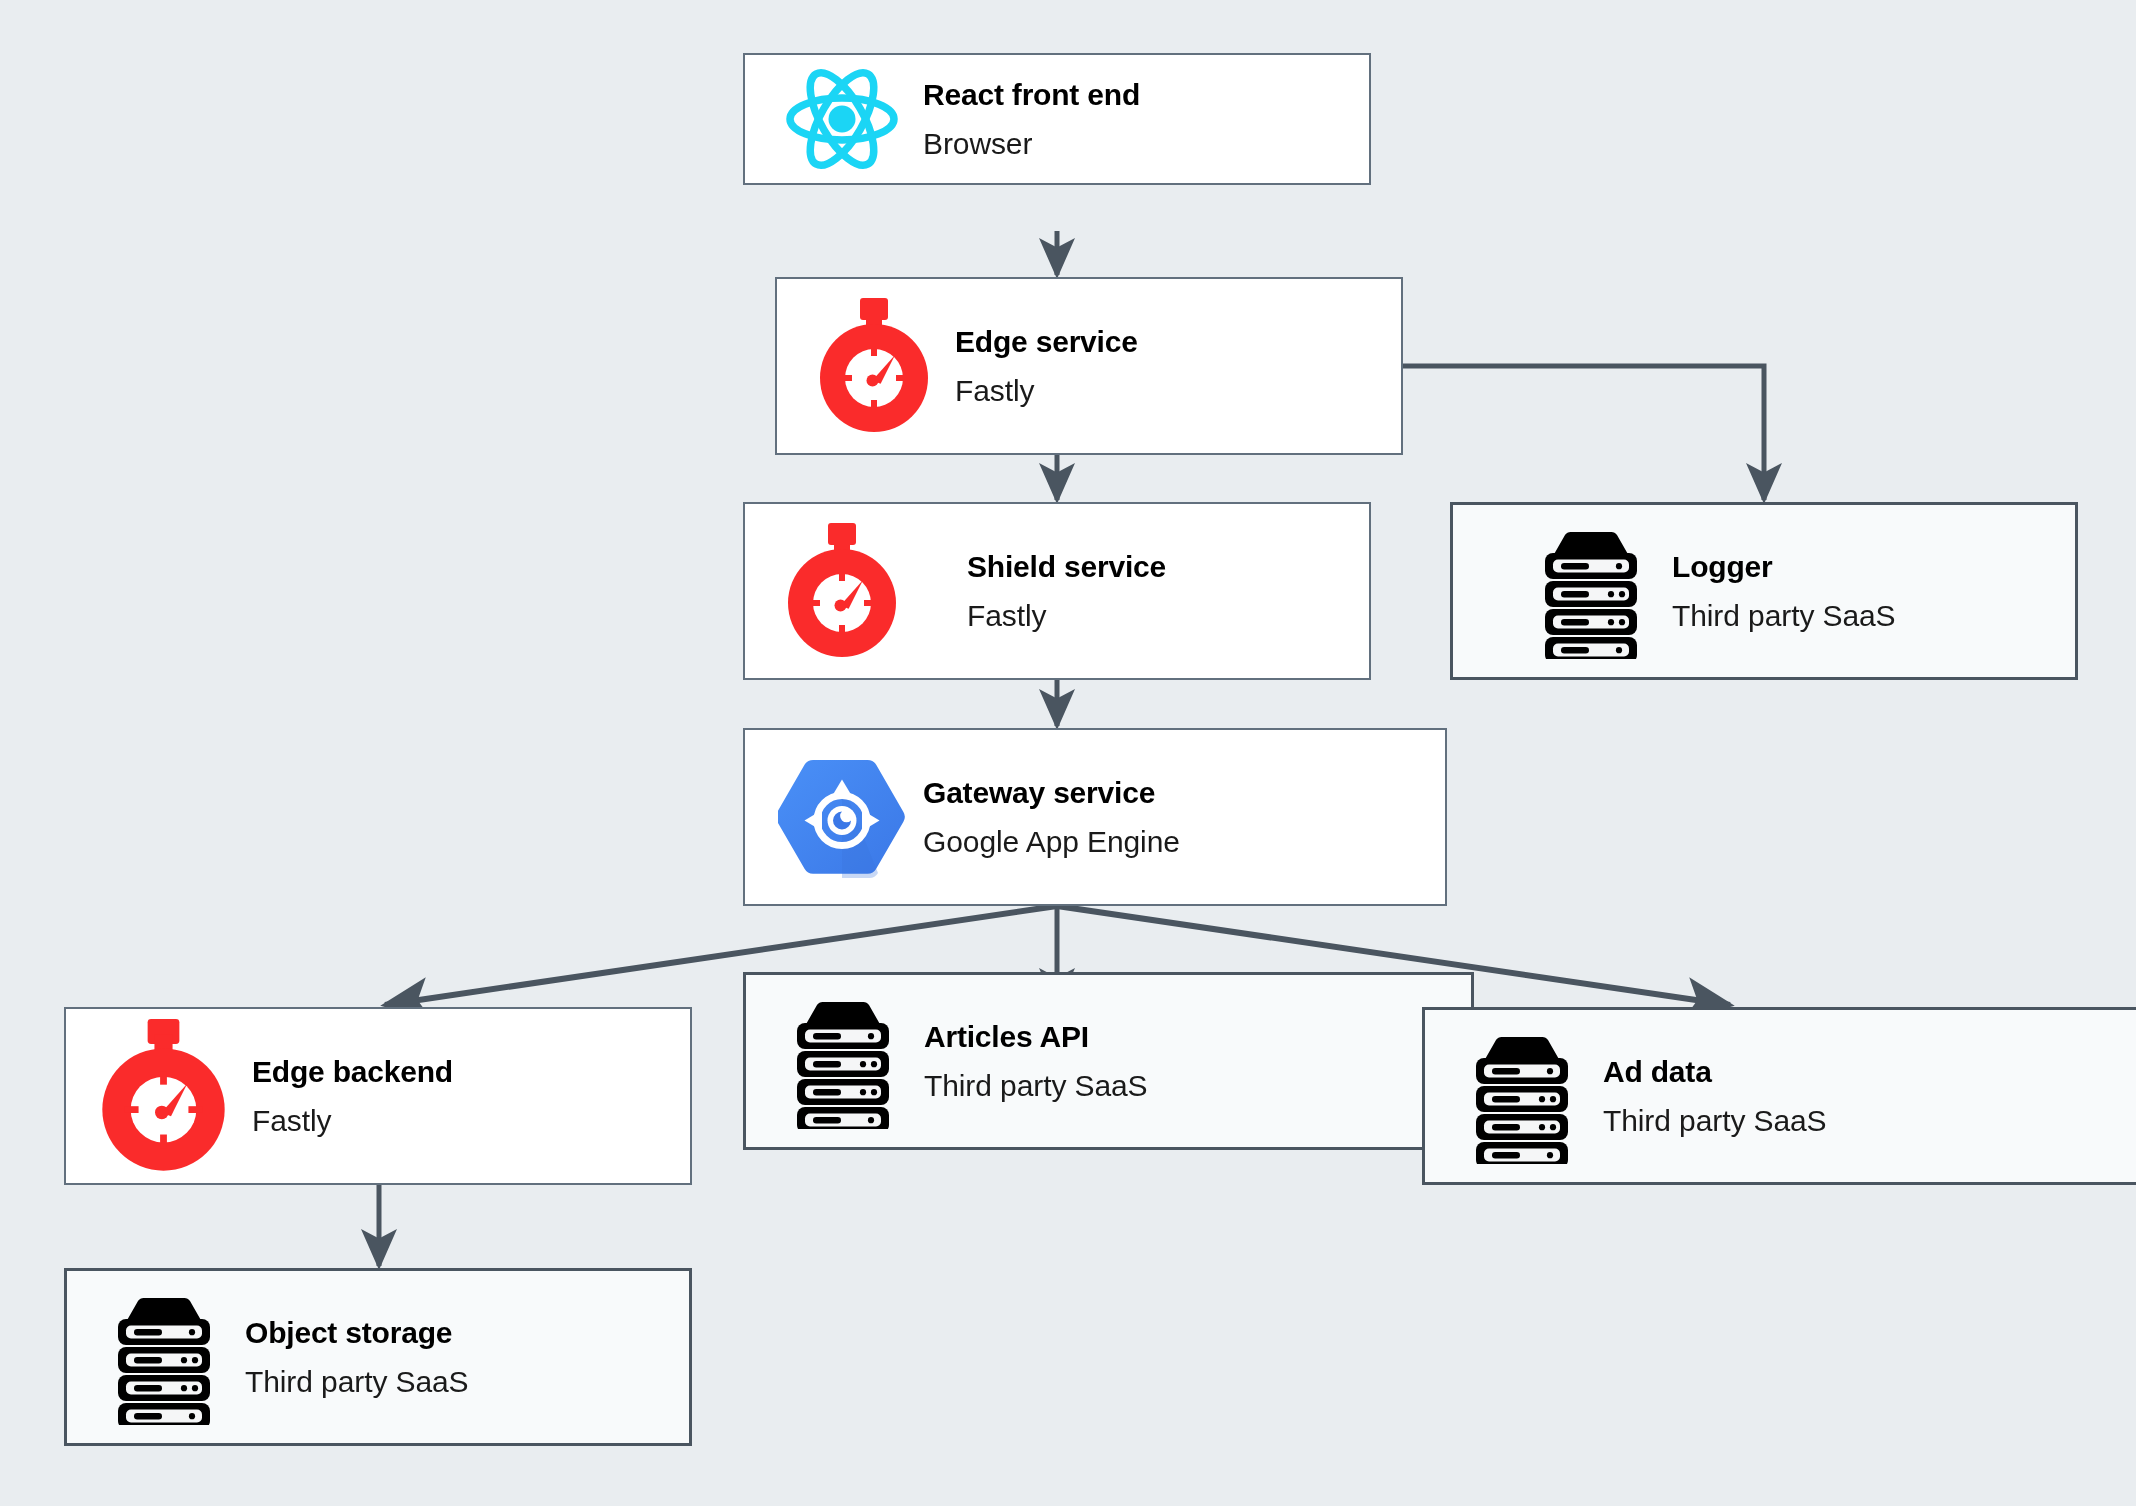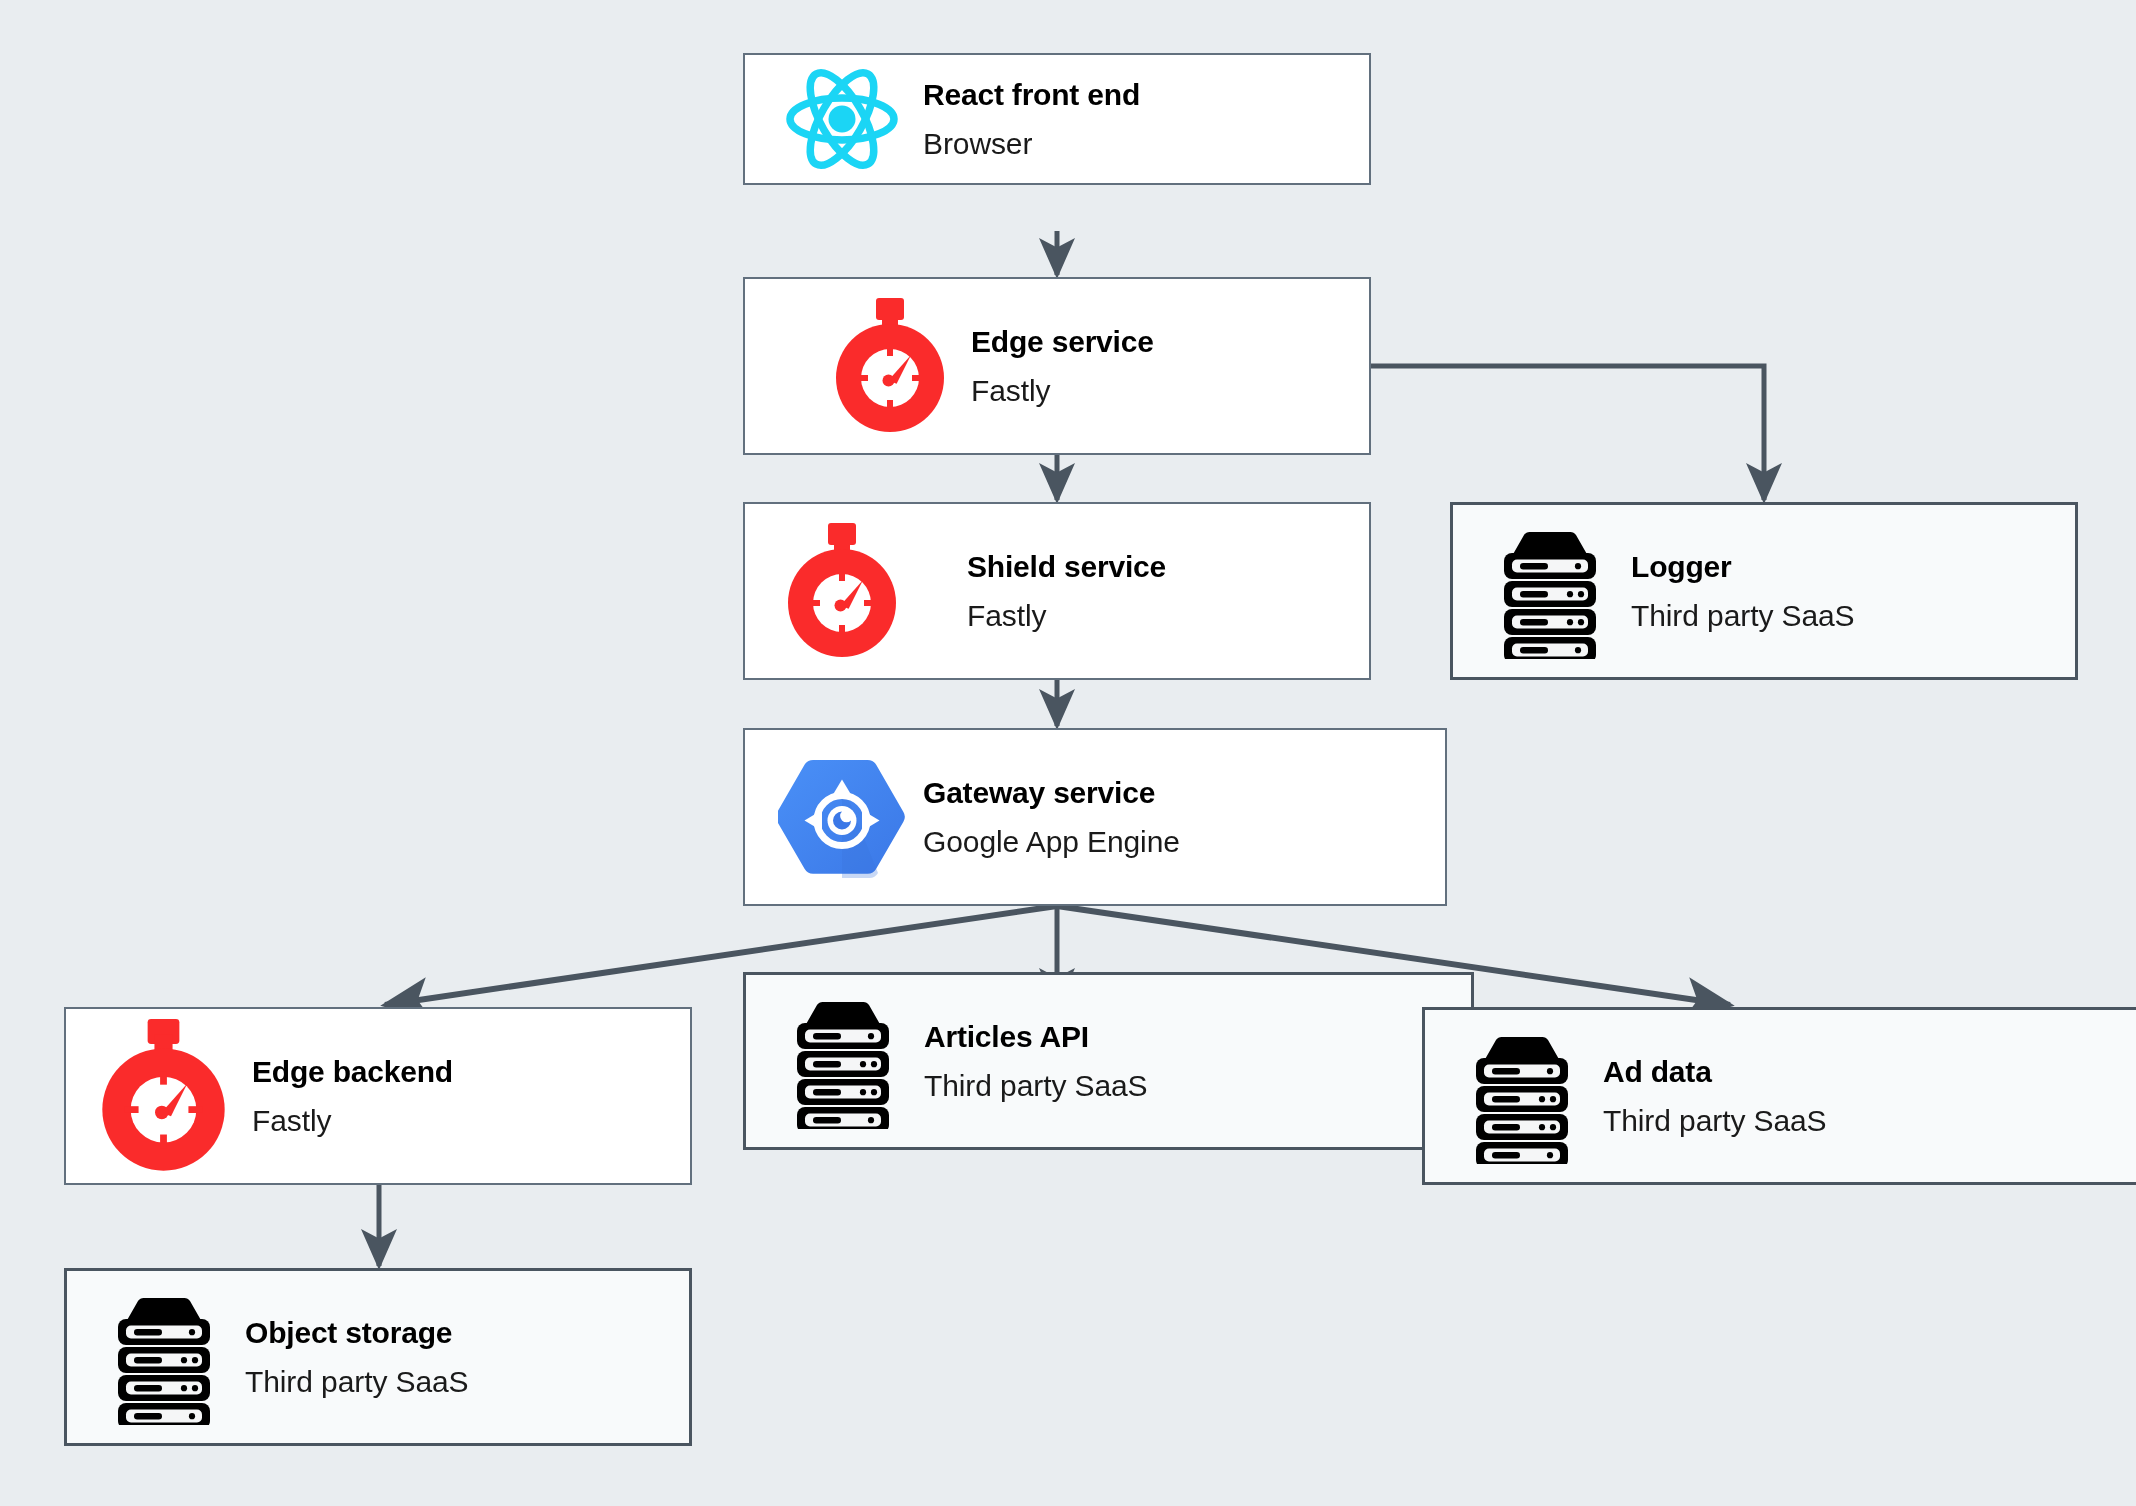--- a/index.html
+++ b/index.html
@@ -114,21 +114,21 @@
         </g>
         <circle cx="60" cy="60" r="13.5" fill="#1bd5f5"></circle>
       </svg>
     </div>
     <div class="node-text">
       <div class="node-title">React front end</div>
       <div class="node-subtitle">Browser</div>
     </div>
   </div>
 
-  <div class="node" style="left:743px; top:277px; width:628px; height:178px;padding-left:48px;">
+  <div class="node" style="left:775px; top:277px; width:628px; height:178px;">
     <div class="node-icon">
       <svg class="icon-svg" width="128" height="136" viewBox="0 0 128 136" xmlns="http://www.w3.org/2000/svg">
         <rect x="50" y="0" width="28" height="22" rx="3" fill="#fa2b2b"></rect>
         <rect x="56" y="14" width="16" height="22" fill="#fa2b2b"></rect>
         <circle cx="64" cy="80" r="54" fill="#fa2b2b"></circle>
         <circle cx="64" cy="80" r="29" fill="#ffffff"></circle>
         <rect x="61" y="46" width="6" height="12" fill="#fa2b2b"></rect>
         <rect x="61" y="102" width="6" height="12" fill="#fa2b2b"></rect>
         <rect x="30" y="77" width="12" height="6" fill="#fa2b2b"></rect>
         <rect x="86" y="77" width="12" height="6" fill="#fa2b2b"></rect>
@@ -183,21 +183,21 @@
         <circle cx="64" cy="67.5" r="14.5" fill="#ffffff"></circle>
         <path d="M64 58.5 a9 9 0 1 0 9 9 a5.6 5.6 0 1 1 -9 -9 Z" fill="#3b78e7"></path>
       </svg>
     </div>
     <div class="node-text">
       <div class="node-title">Gateway service</div>
       <div class="node-subtitle">Google App Engine</div>
     </div>
   </div>
 
-  <div class="node shaded" style="left:1450px; top:502px; width:628px; height:178px;">
+  <div class="node shaded" style="left:1450px; top:502px; width:628px; height:178px;padding-left:41px;">
     <div class="node-icon">
       <svg class="icon-svg" width="120" height="136" viewBox="0 0 120 136" xmlns="http://www.w3.org/2000/svg">
         <path d="M22 33 L34 12 A7 7 0 0 1 40 9 H80 A7 7 0 0 1 86 12 L98 33 Z" fill="#000000"></path>
         <g>
           <rect x="14" y="30" width="92" height="26" rx="8" fill="#000000"></rect>
           <rect x="22" y="36.5" width="76" height="13" rx="5" fill="#f5f6f7"></rect>
           <rect x="30" y="40" width="28" height="6.5" rx="3.2" fill="#000000"></rect>
           <circle cx="88" cy="43.2" r="3.1" fill="#000000"></circle>
         </g>
         <g>

